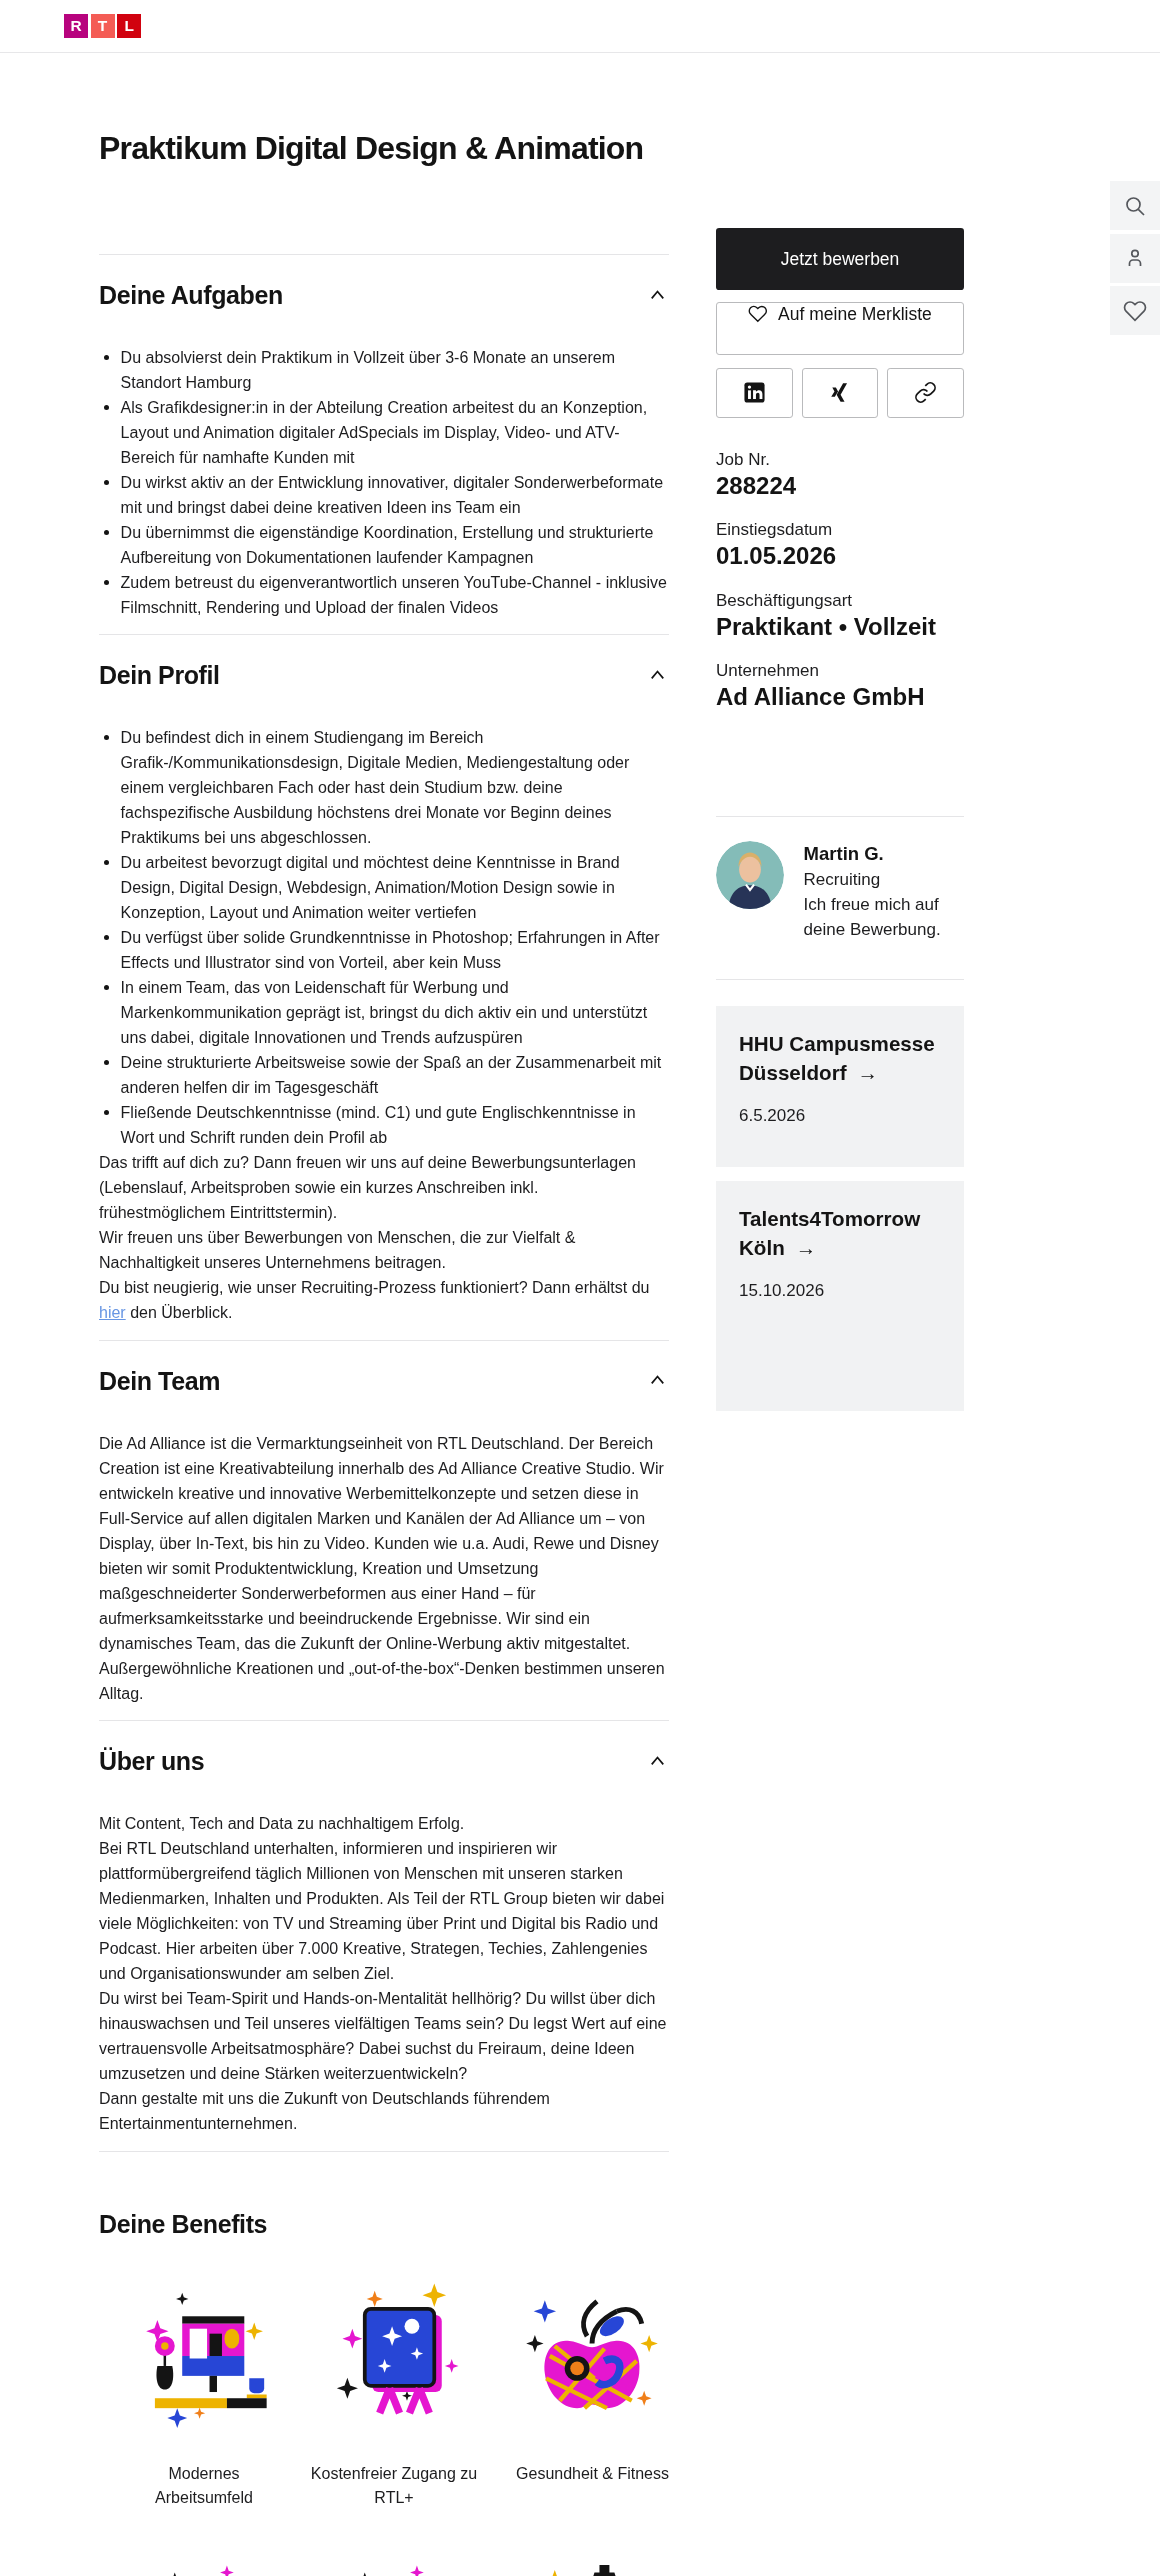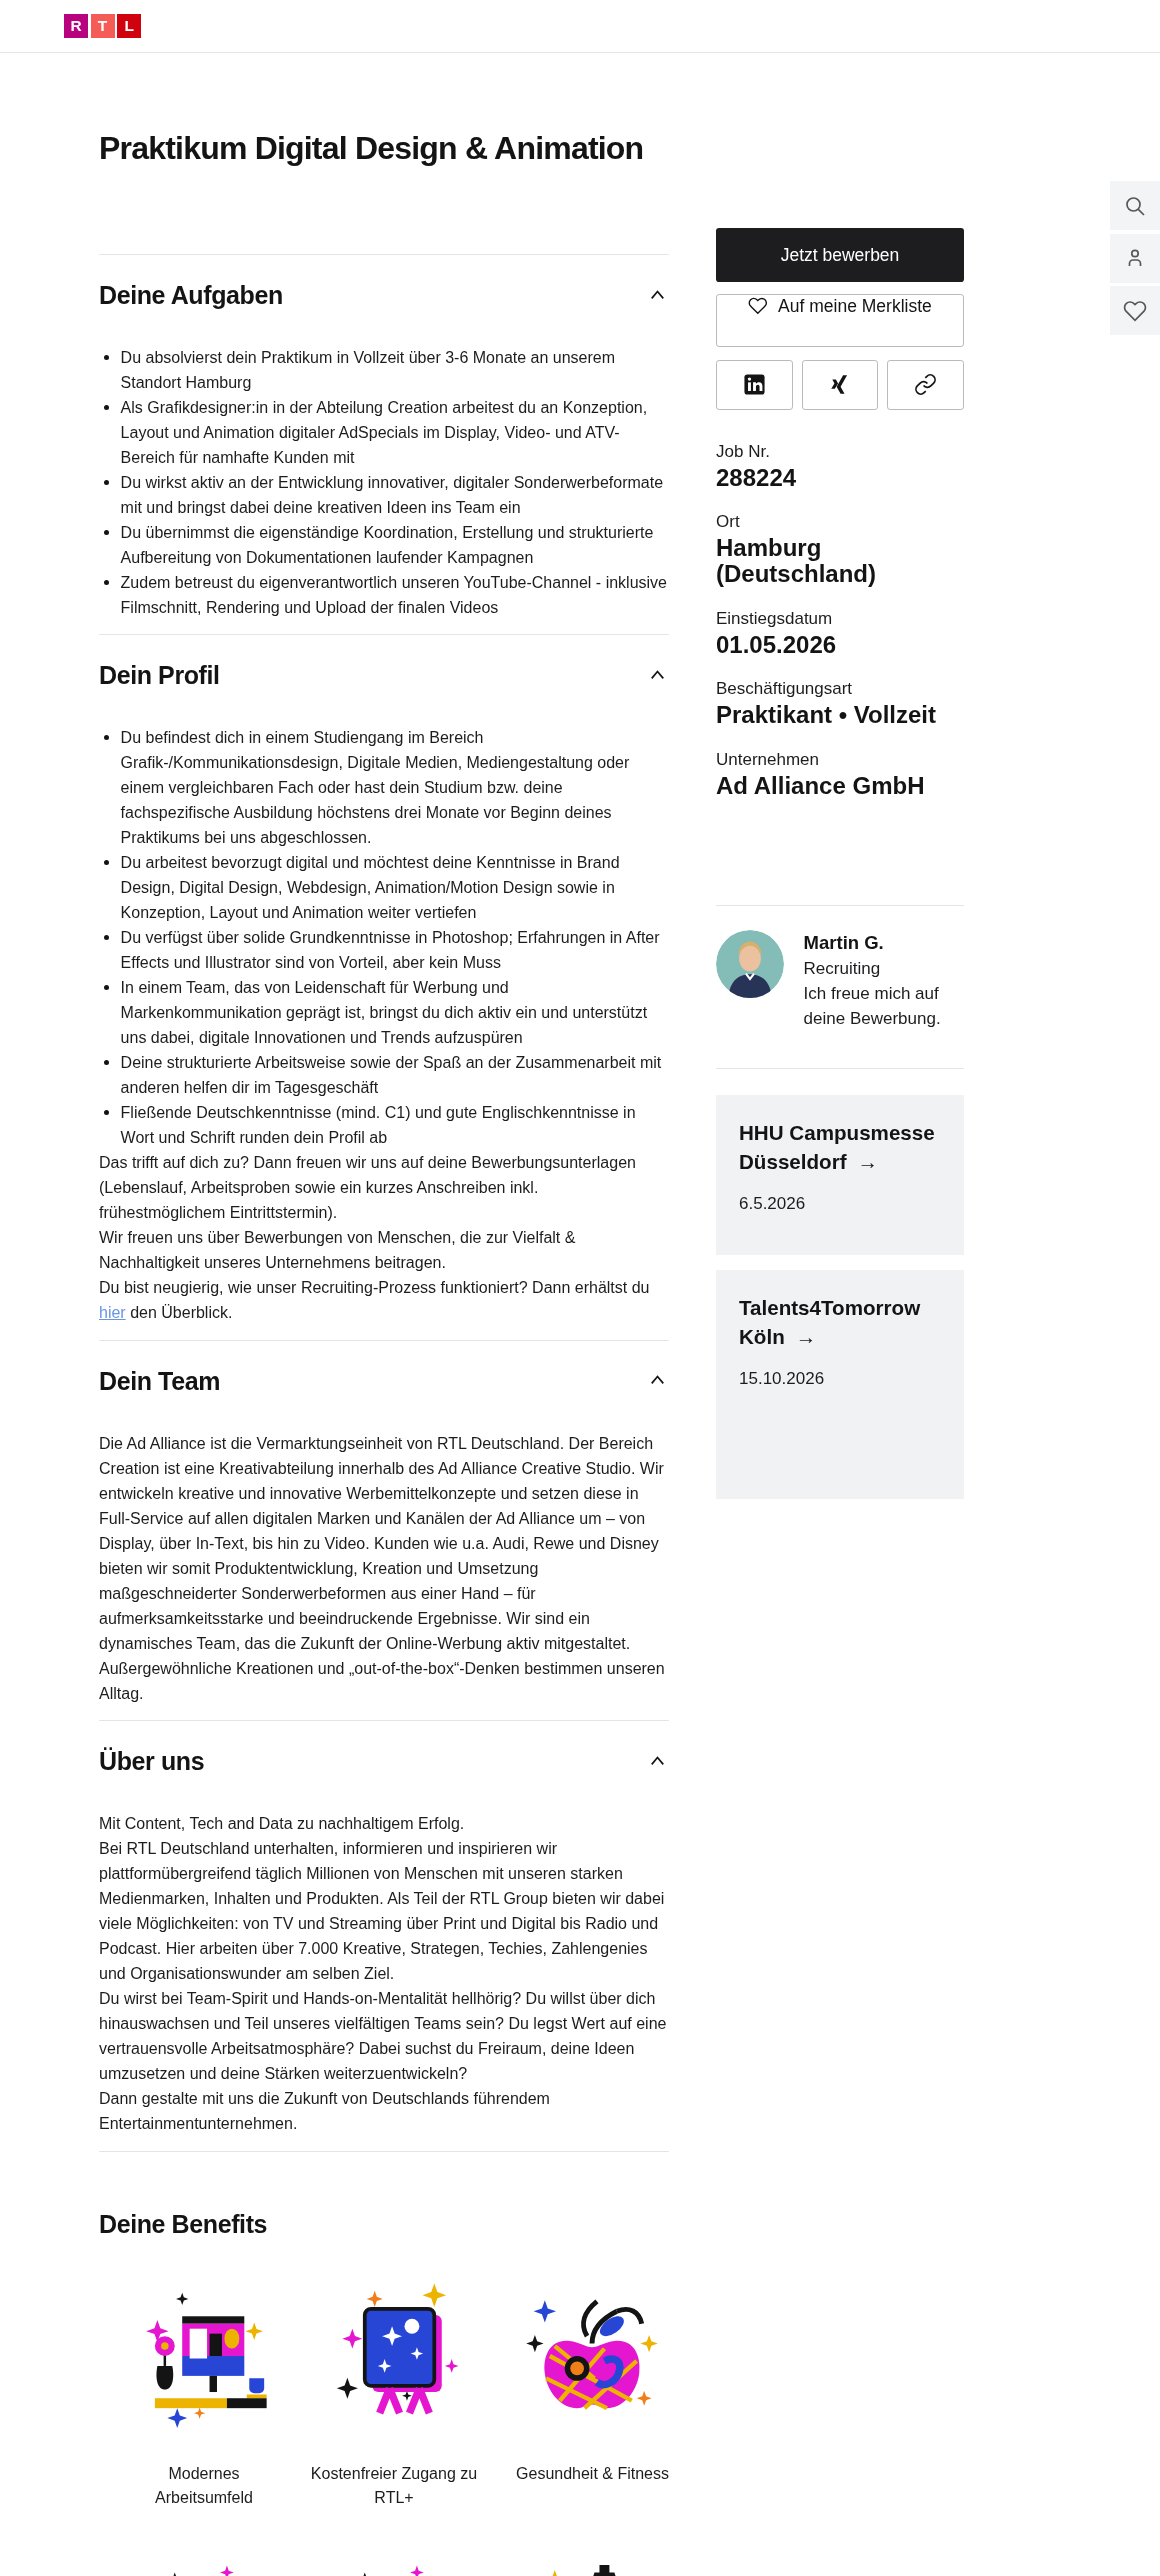--- a/index.html
+++ b/index.html
@@ -37,21 +37,21 @@
   a.inline-link { color: #6695e3; text-decoration: underline; cursor: pointer; }
 
   
   .section.benefits { padding-top: 58px; border-bottom: none; }
   .benefits-grid { display: flex; flex-wrap: wrap; margin-top: 34px; }
   .benefit { width: 190px; display: flex; flex-direction: column; align-items: flex-end; margin-bottom: 43px; }
   .benefit-icon { height: 173px; display: flex; align-items: center; justify-content: center; }
   .benefit-label { font-size: 16px; line-height: 24px; text-align: center; max-width: 170px; margin-top: 17.5px; color: #1d1d1f; }
 
   
-  .btn-apply { height: 54px; width: 100%; background: #1d1d1f; color: #fff; border: none; border-radius: 3.1px;
+  .btn-apply { height: 62px; width: 100%; background: #1d1d1f; color: #fff; border: none; border-radius: 3.1px;
     font-size: 17.5px; font-family: inherit; display: flex; align-items: center; justify-content: center; cursor: pointer; margin-bottom: 12.4px; }
   .btn-watch { height: 53px; width: 100%; background: #fff; border: 1px solid #b9babc; border-radius: 3.1px;
     font-size: 17.5px; font-family: inherit; color: #141414; display: flex; align-items: flex-start; justify-content: center; gap: 10.3px; cursor: pointer; margin-bottom: 12.4px; }
   .share-row { display: flex; gap: 8.8px; margin-bottom: 29px; }
   .share-btn { flex: 1; height: 50px; background: #fff; border: 1px solid #b9babc; border-radius: 3.1px;
     display: flex; align-items: center; justify-content: center; cursor: pointer; }
   .job-info { }
   .job-pair { margin-bottom: 18.5px; }
   .job-label { font-size: 17px; line-height: 26px; color: #1d1d1f; }
   .job-value { font-size: 24px; line-height: 26px; font-weight: 700; color: #141414; }
@@ -369,24 +369,20 @@
         </svg>
       </button>
     </div>
 
     <div class="job-info">
       <div class="job-pair">
         <div class="job-label">Job Nr.</div>
         <div class="job-value">288224</div>
       </div>
       <div class="job-pair">
-        <div class="job-label">Ort</div>
-        <div class="job-value">Hamburg (Deutschland)</div>
-      </div>
-      <div class="job-pair">
         <div class="job-label">Einstiegsdatum</div>
         <div class="job-value">01.05.2026</div>
       </div>
       <div class="job-pair">
         <div class="job-label">Beschäftigungsart</div>
         <div class="job-value">Praktikant • Vollzeit</div>
       </div>
       <div class="job-pair">
         <div class="job-label">Unternehmen</div>
         <div class="job-value">Ad Alliance GmbH</div>

